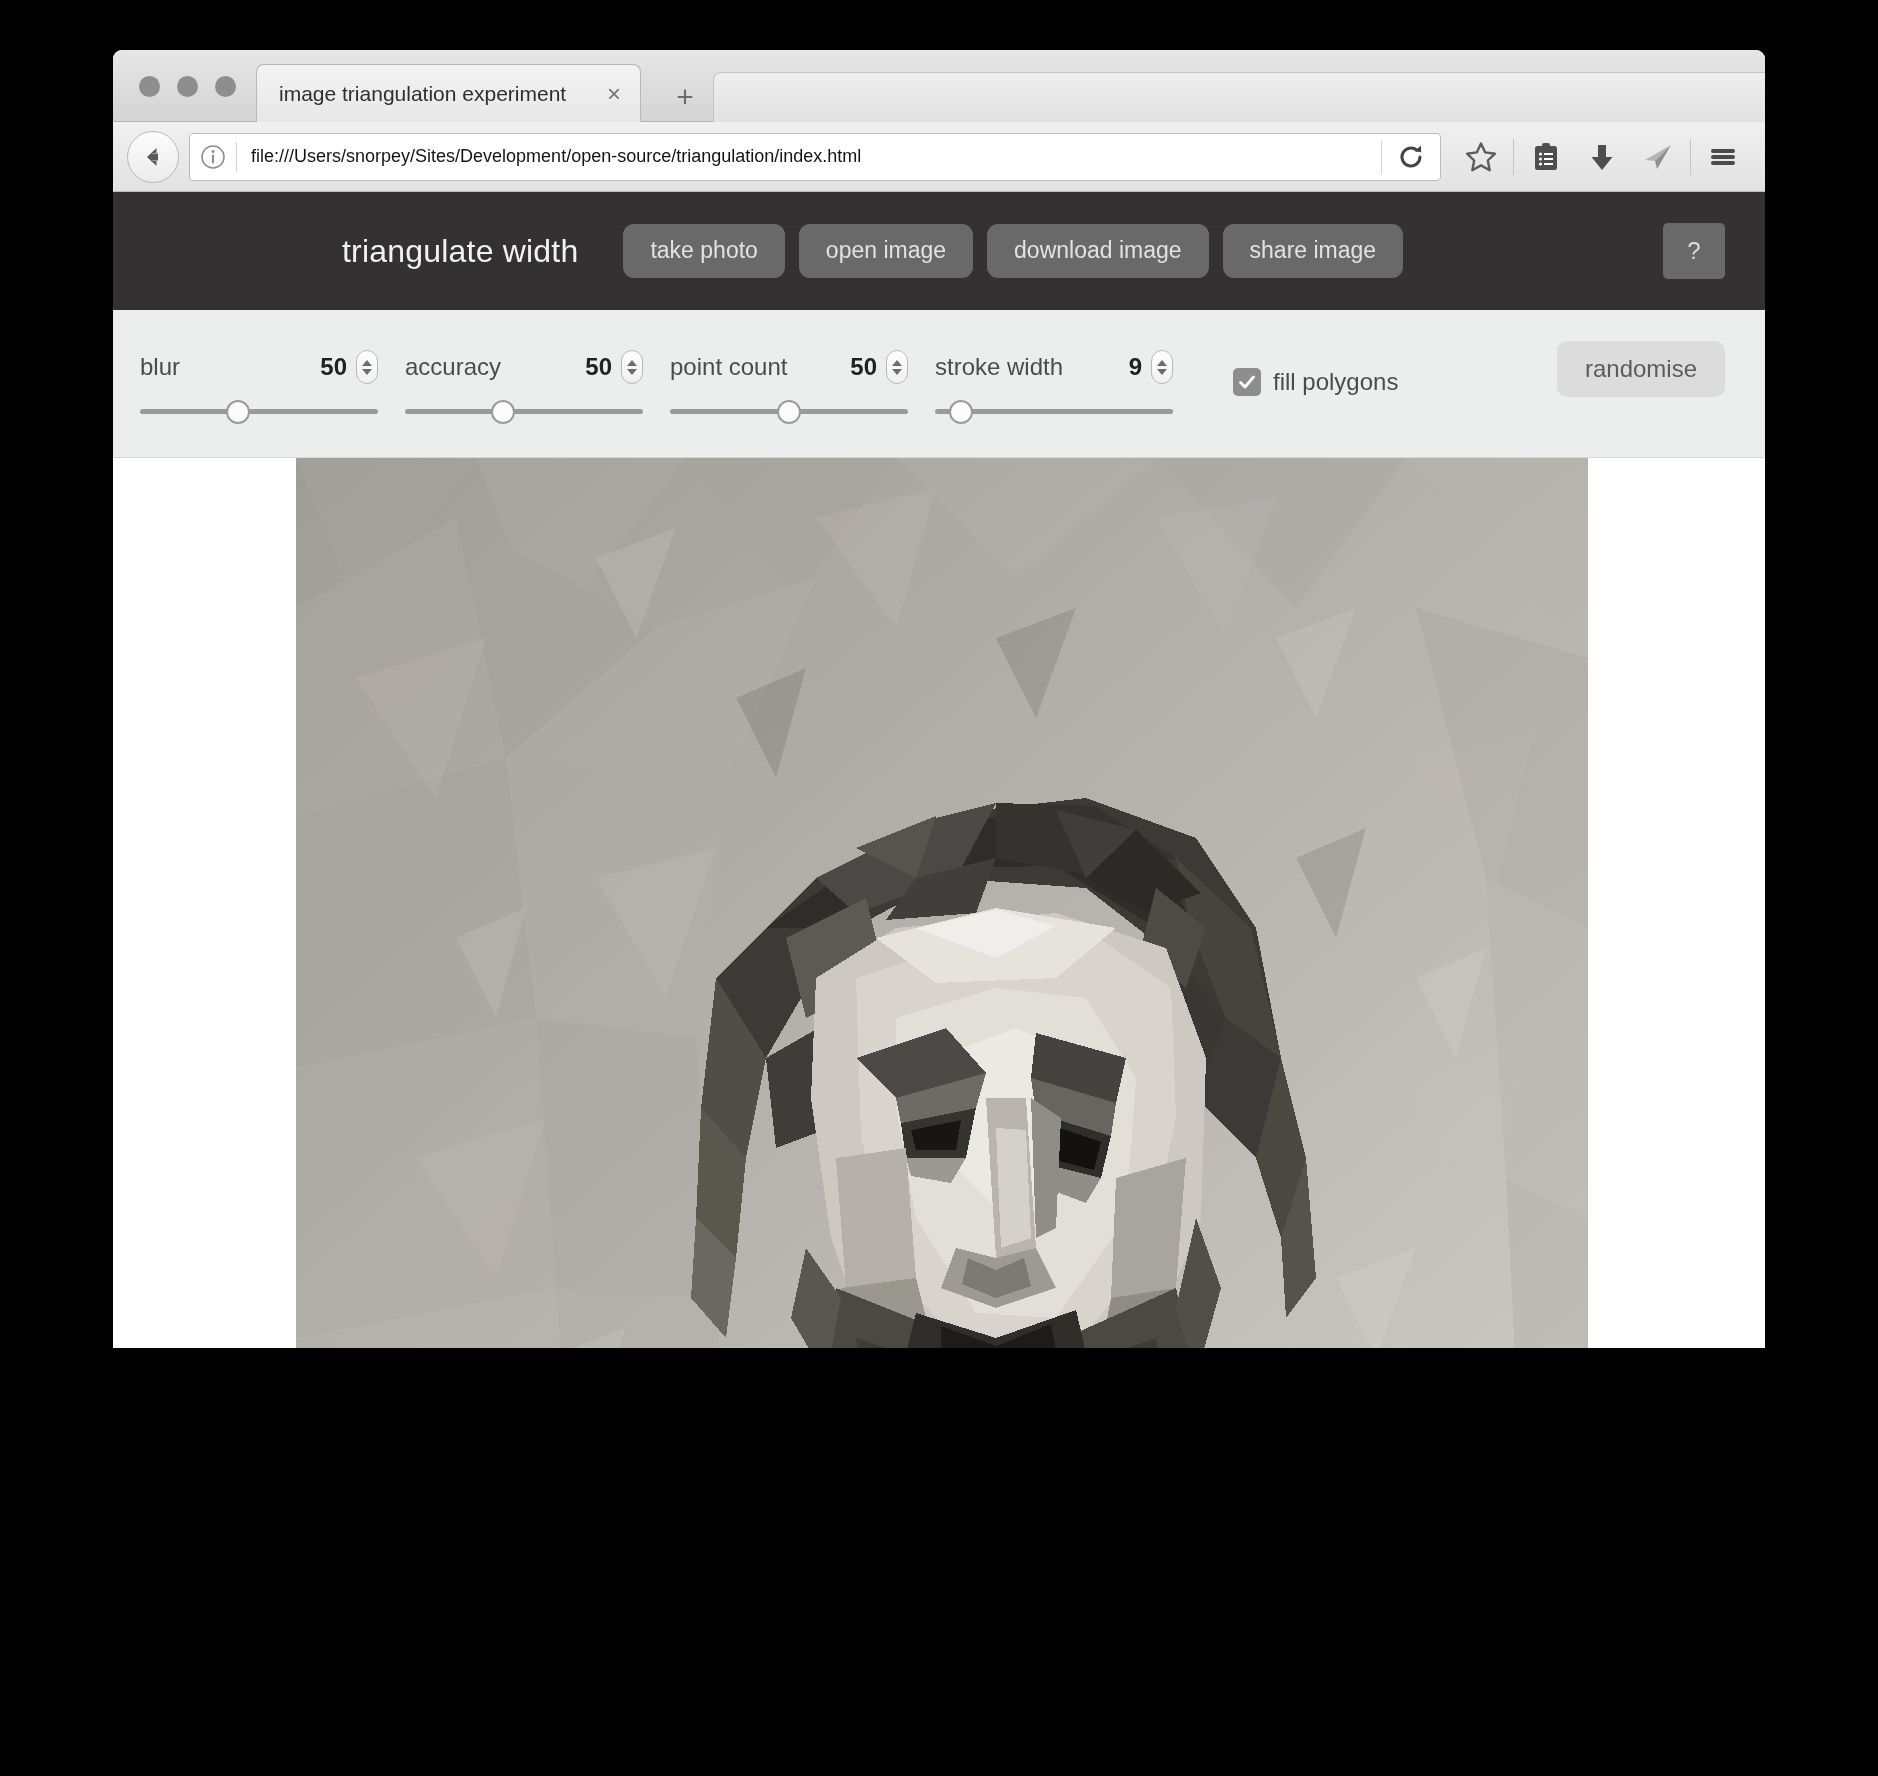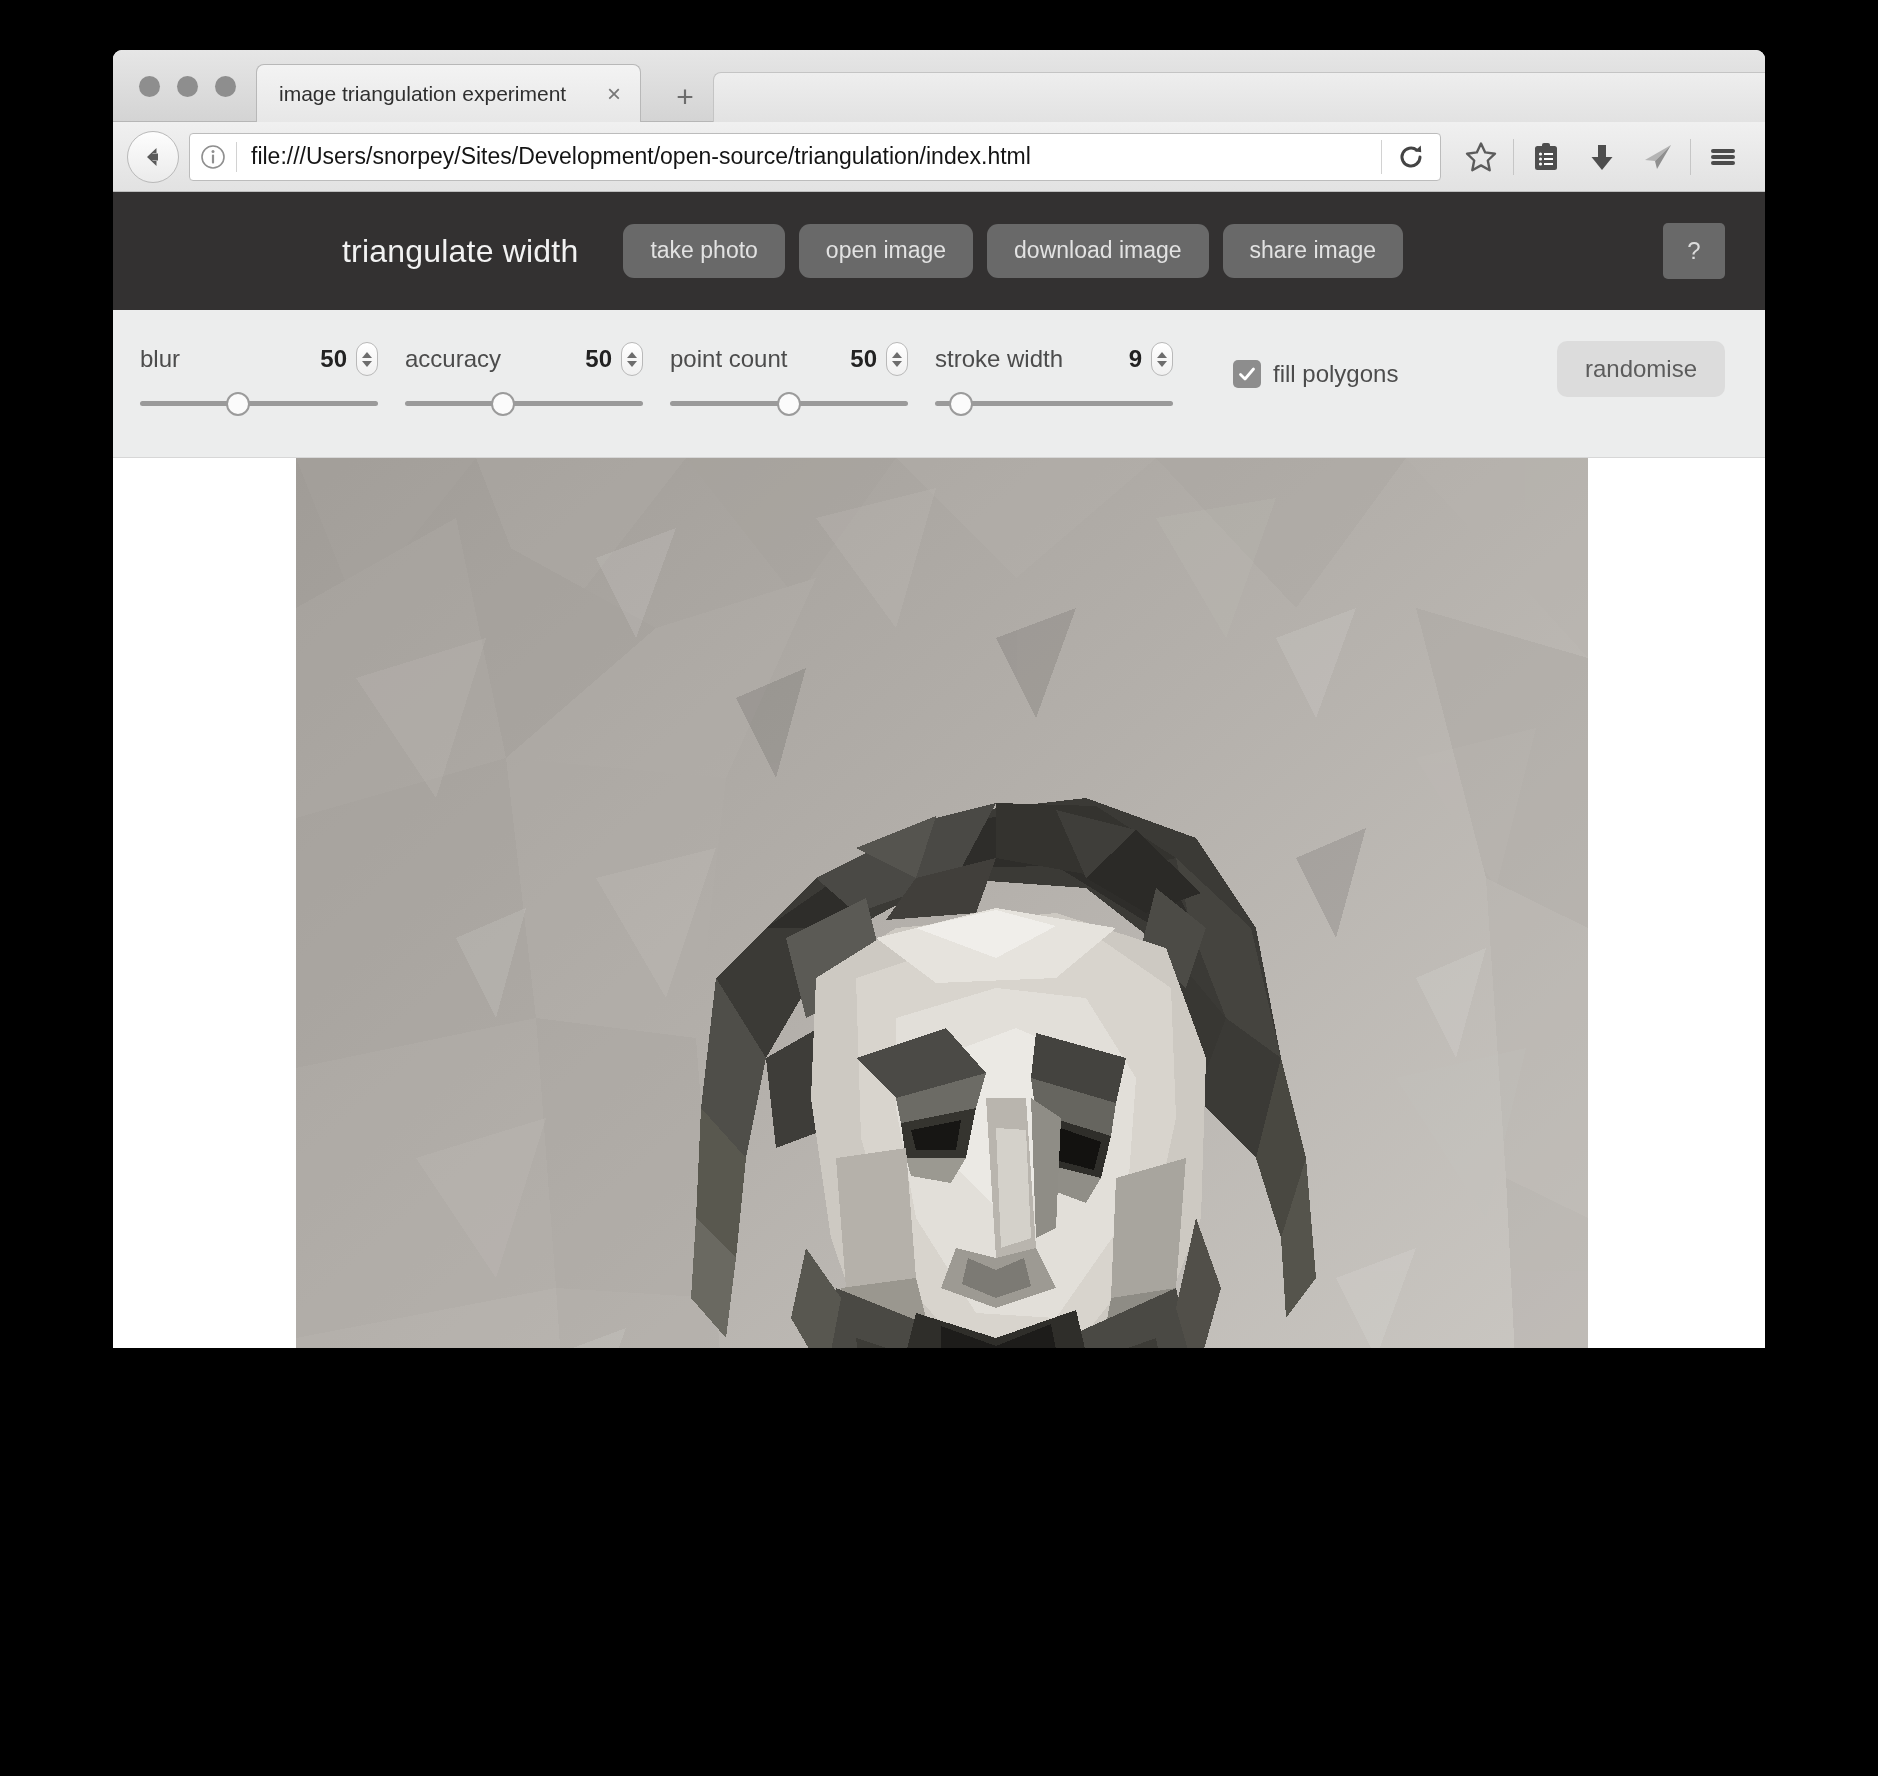--- a/index.html
+++ b/index.html
@@ -96,21 +96,21 @@
     border-radius: 4px;
     display: flex; align-items: center;
     margin-right: 12px;
     min-width: 0;
   }
   .info-icon { width: 46px; display: flex; align-items: center; justify-content: center; flex: 0 0 auto; }
   .url-sep { width: 1px; height: 30px; background: #d2d2d2; flex: 0 0 auto; }
   .url-text {
     flex: 1 1 auto;
     padding: 0 14px;
-    font-size: 23px;
+    font-size: 18px;
     color: #141414;
     white-space: nowrap;
     overflow: hidden;
     min-width: 0;
   }
   .reload-sep { width: 1px; height: 34px; background: #d2d2d2; flex: 0 0 auto; }
   .reload { width: 58px; display: flex; align-items: center; justify-content: center; flex: 0 0 auto; }
 
   .tool-icon {
     width: 56px; height: 56px;
@@ -153,21 +153,21 @@
     font-size: 24px; font-family: inherit;
   }
 
   
   .controls {
     position: relative;
     height: 148px;
     background: #eceded;
     border-bottom: 1px solid #d7d7d7;
     display: flex; align-items: flex-start;
-    padding-top: 32px;
+    padding-top: 40px;
   }
   .ctrl {
     position: relative;
     width: 238px;
     margin-left: 27px;
   }
   .ctrl:first-child { margin-left: 27px; }
   .ctrl-row { display: flex; align-items: center; justify-content: space-between; height: 34px; }
   .ctrl-label { font-size: 24px; color: #4c4c4c; }
   .ctrl-right { display: flex; align-items: center; gap: 9px; }

